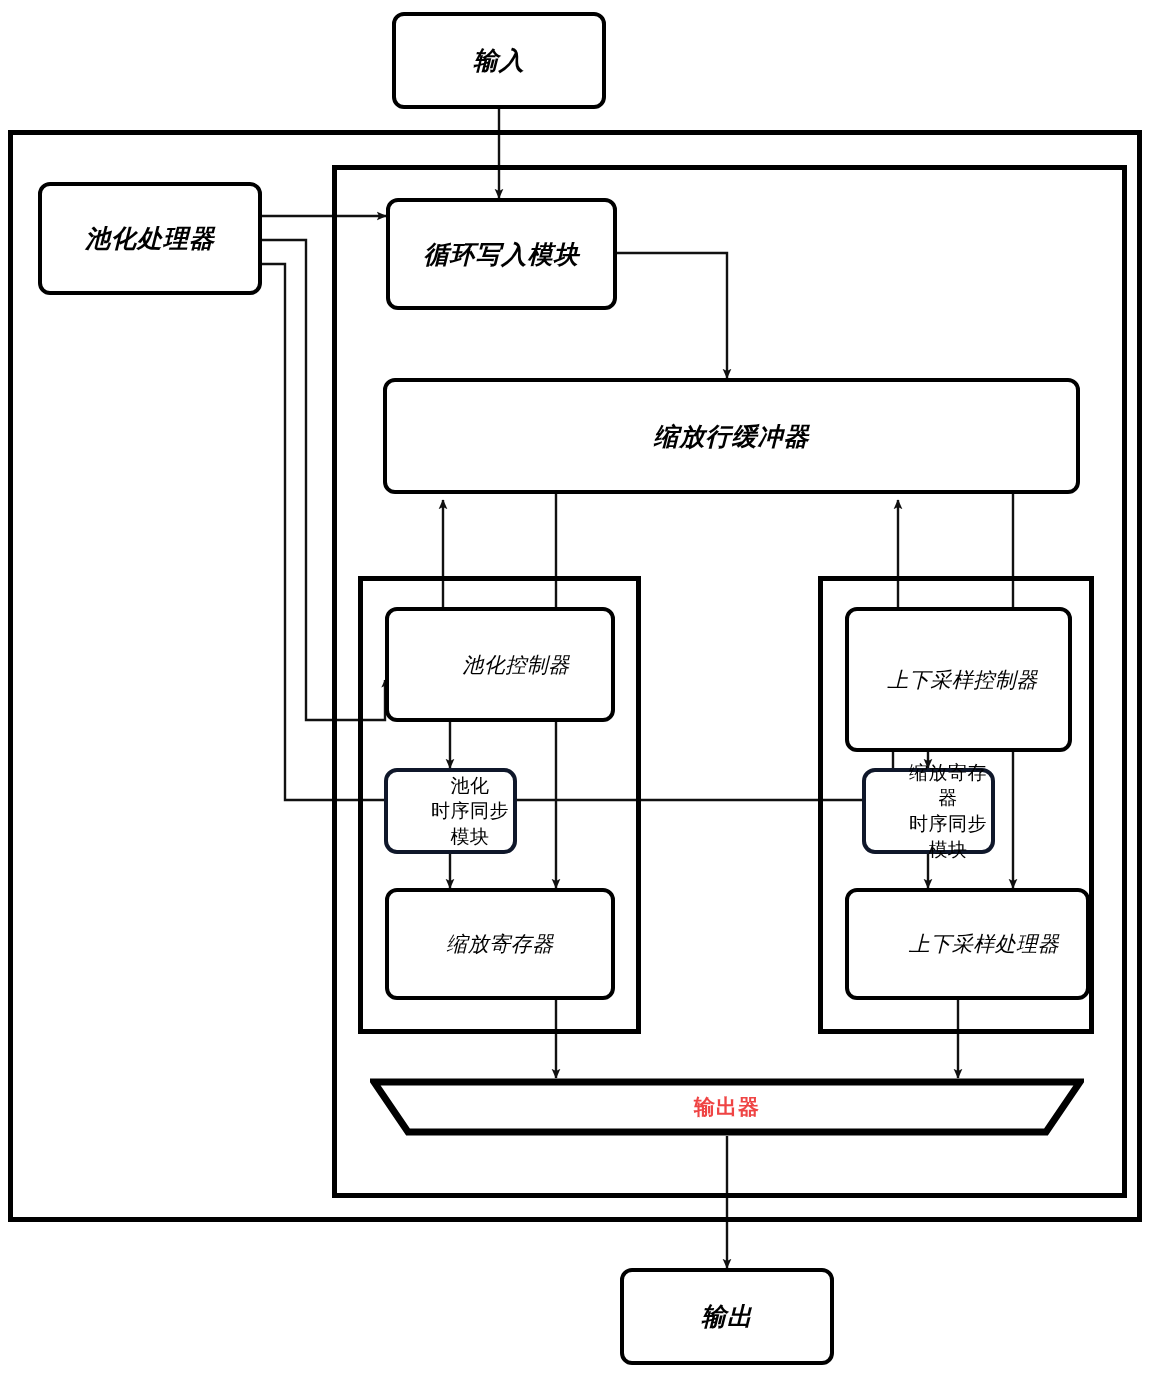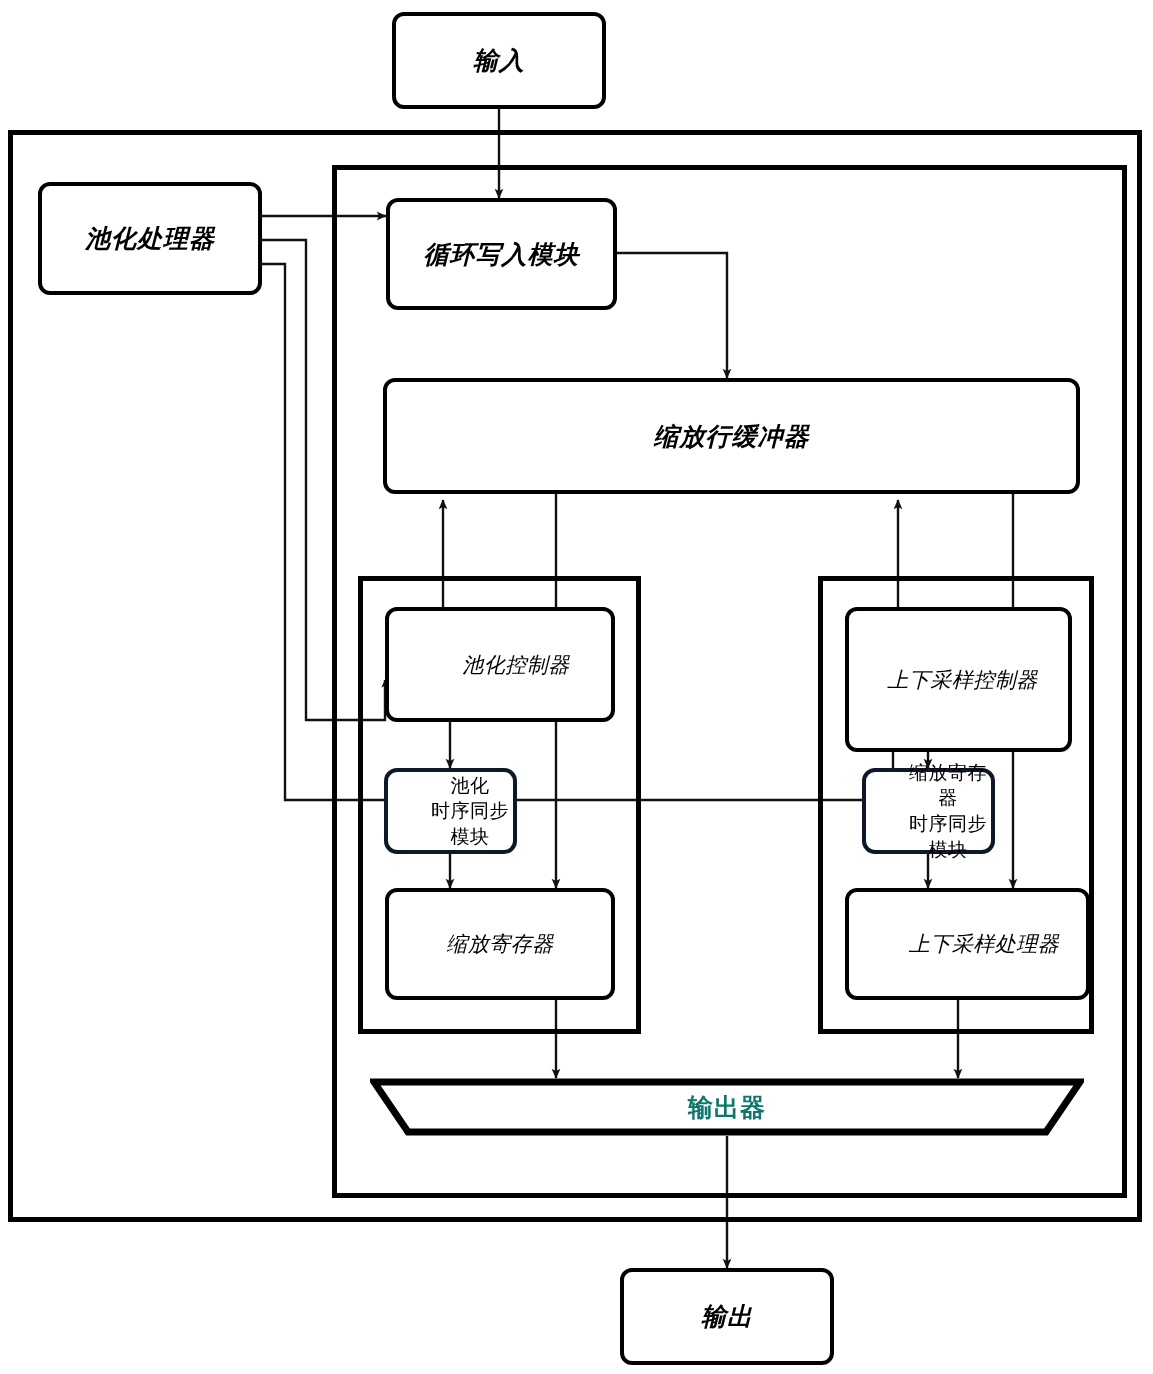--- a/index.html
+++ b/index.html
@@ -81,23 +81,23 @@
   .trap-label {
     position: absolute;
     left: 0;
     top: 0;
     width: 100%;
     height: 100%;
     display: flex;
     align-items: center;
     justify-content: center;
     font-weight: bold;
-    font-size: 25px;
+    font-size: 21px;
     letter-spacing: 1px;
-    color: #0f766e;
+    color: #ef4444;
   }
 </style>
 </head>
 <body>
 
 <div id="canvas">
 
   <svg id="wires" viewBox="0 0 1153 1374" width="1153" height="1374">
     <defs>
       <marker id="ah" markerWidth="11" markerHeight="11" refX="9.2" refY="5" orient="auto" markerUnits="userSpaceOnUse">

